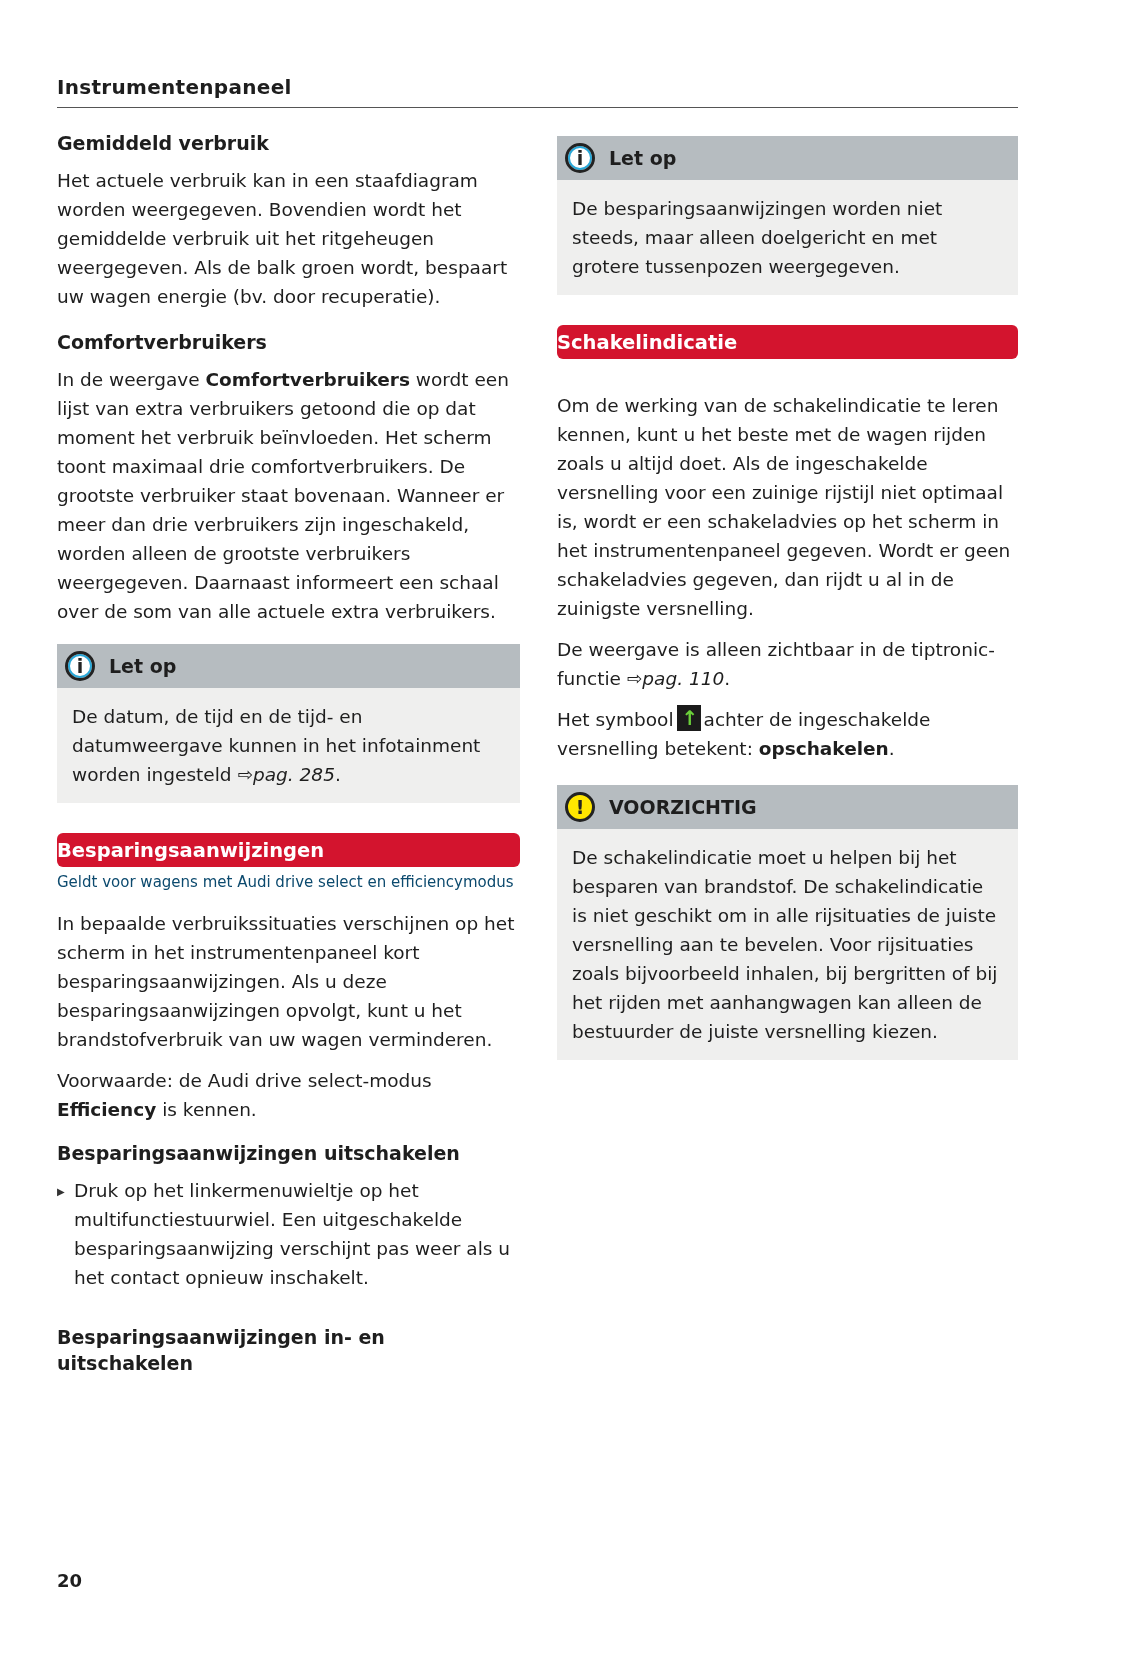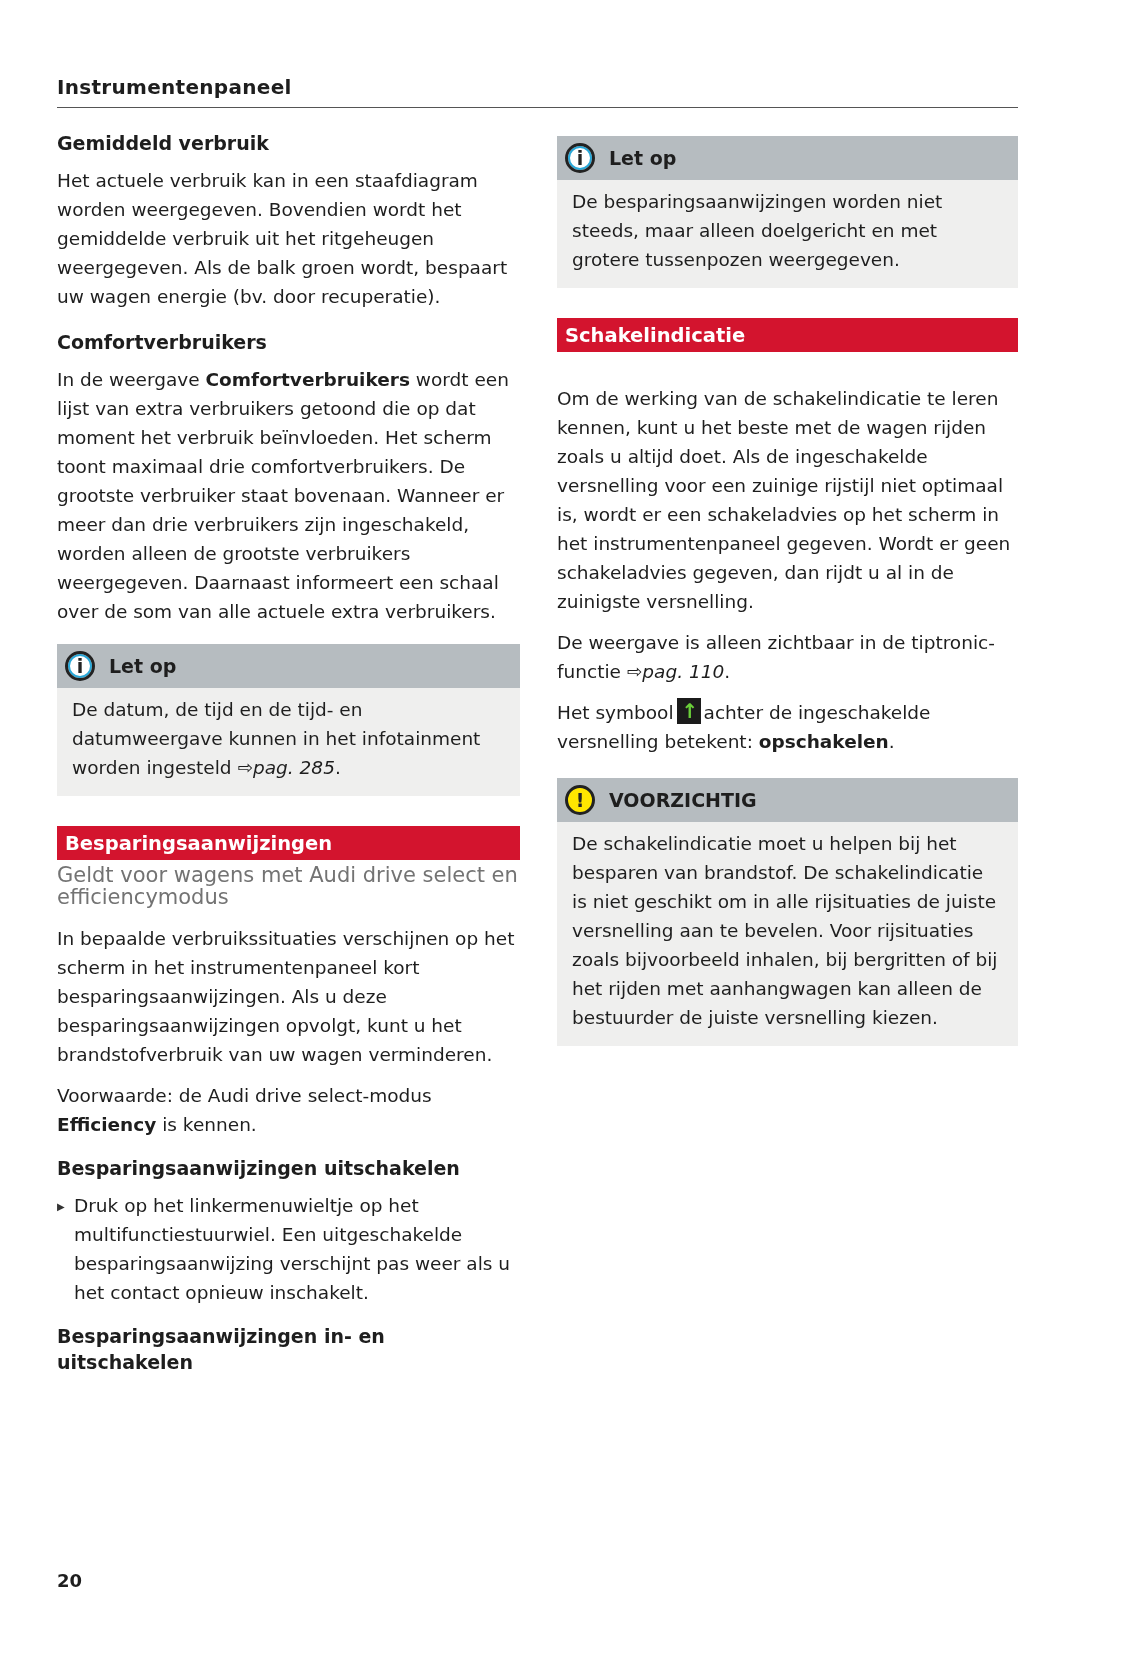--- a/index.html
+++ b/index.html
@@ -10,29 +10,29 @@
   .page-header span { font-size:20px; font-weight:bold; letter-spacing:0.3px;text-align:right; }
   .col { position:absolute; top:130px; }
   .col-left { left:57px; width:463px; }
   .col-right { left:557px; width:461px; top:136px; }
   h3 { font-size:19px; font-weight:bold; margin:0 0 10px 0; line-height:26px; }
   p { font-size:18.5px; line-height:29px; margin:0 0 12px 0; }
   p b { font-weight:bold; }
   .note { background:#efefee; margin:0 0 30px 0; }
   .note-head { background:#b6bcc0; height:44px; display:flex; align-items:center; padding-left:8px; }
   .note-head .lbl { font-size:19px; font-weight:bold; margin-left:14px; }
-  .note-body { padding:7px 15px 14px 15px; font-size:18.5px; line-height:29px; }
+  .note-body { padding:14px 15px 14px 15px; font-size:18.5px; line-height:29px; }
   .icon-circle { width:30px; height:30px; border-radius:50%; display:flex; align-items:center;
                  justify-content:center; font-weight:bold; font-size:19px; border:3px solid #222;
                  box-sizing:border-box; }
   .icon-info { background:#fff; color:#222; box-shadow:0 0 0 2px #2aa8d8 inset; }
   .icon-warn { background:#ffe600; color:#222; }
   .section-bar { background:#d3142e; color:#fff; height:34px; display:flex; align-items:center;
-                 padding-left:8px; font-size:19.5px; font-weight:bold; margin:0; }
-  .section-sub { font-size:21px; line-height:22px; margin:4px 0 16px 0; color:#737373; }
+                 font-size:19.5px; font-weight:bold; margin:0;border-radius:6px; }
+  .section-sub { font-size:15px; line-height:22px; margin:4px 0 16px 0; color:#0c4a6e; }
   .bullet { position:relative; padding-left:17px; font-size:18.5px; line-height:29px; margin:0 0 12px 0; }
   .bullet::before { content:"\25B6"; position:absolute; left:0; top:1px; font-size:10px; color:#333; }
   .italic { font-style:italic; }
   .gear-icon { display:inline-block; width:24px; height:26px; background:#1b1b1b; vertical-align:-5px;
                position:relative; margin:0 3px; }
   .gear-icon::after { content:"\2191"; color:#6bd03a; font-weight:bold; position:absolute; left:5px; top:0;
                       font-size:20px; line-height:26px; }
   .page-number { position:absolute; left:57px; top:1570px; font-size:18px; font-weight:bold; }
 </style>
 </head>
@@ -58,21 +58,21 @@
   </div>
 
   <div class="section-bar">Besparingsaanwijzingen</div>
   <div class="section-sub">Geldt voor wagens met Audi drive select en efficiencymodus</div>
   <p>In bepaalde verbruikssituaties verschijnen op het scherm in het instrumentenpaneel kort besparingsaanwijzingen. Als u deze besparingsaanwijzingen opvolgt, kunt u het brandstofverbruik van uw wagen verminderen.</p>
   <p><span>Voorwaarde: de Audi drive select-modus </span><b>Efficiency</b><span> is kennen.</span></p>
 
   <h3 style="margin-top:16px;">Besparingsaanwijzingen uitschakelen</h3>
   <div class="bullet">Druk op het linkermenuwieltje op het multifunctiestuurwiel. Een uitgeschakelde besparingsaanwijzing verschijnt pas weer als u het contact opnieuw inschakelt.</div>
 
-  <h3 style="margin-top:16px;">Besparingsaanwijzingen in- en uitschakelen</h3>
+  <h3 style="margin-top:32px;">Besparingsaanwijzingen in- en uitschakelen</h3>
 </div>
 
 <div class="col col-right">
   <div class="note">
     <div class="note-head">
       <div class="icon-circle icon-info">i</div>
       <span class="lbl">Let op</span>
     </div>
     <div class="note-body">De besparingsaanwijzingen worden niet steeds, maar alleen doelgericht en met grotere tussenpozen weergegeven.</div>
   </div>

